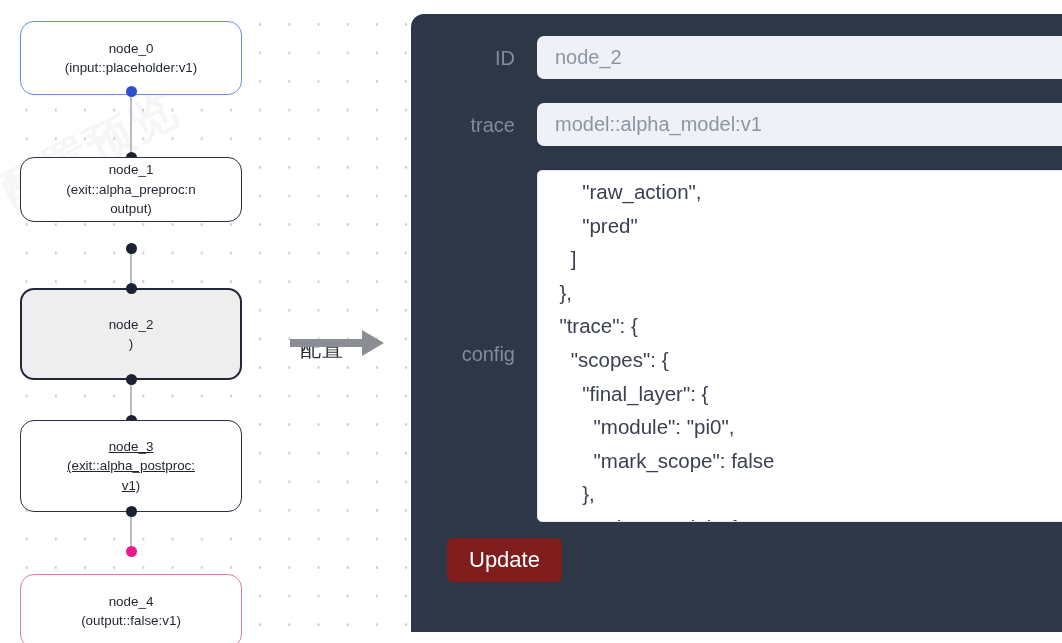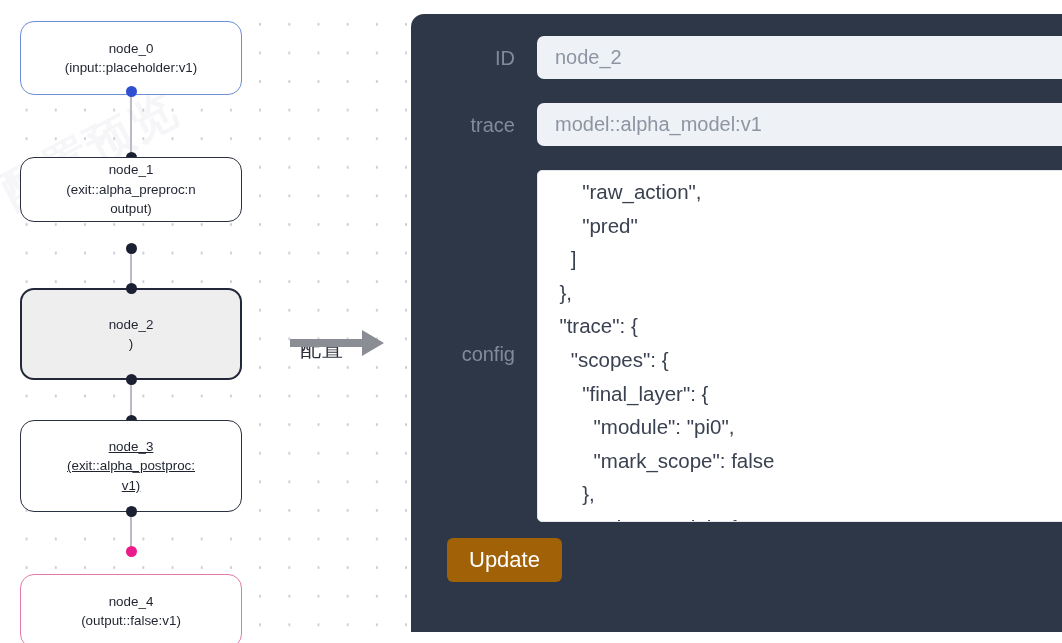--- a/index.html
+++ b/index.html
@@ -235,21 +235,21 @@
   }
   #config-resize-grip svg { display: block; }
 
   #update-button {
     display: inline-flex;
     align-items: center;
     justify-content: center;
     margin-left: 20px;
     height: 44px;
     padding: 0 22px;
-    background: #a16207;
+    background: #7f1d1d;
     color: #ffffff;
     border: none;
     border-radius: 6px;
     font-size: 22px;
     font-family: "Liberation Sans", sans-serif;
     cursor: pointer;
   }
 </style>
 </head>
 <body>

